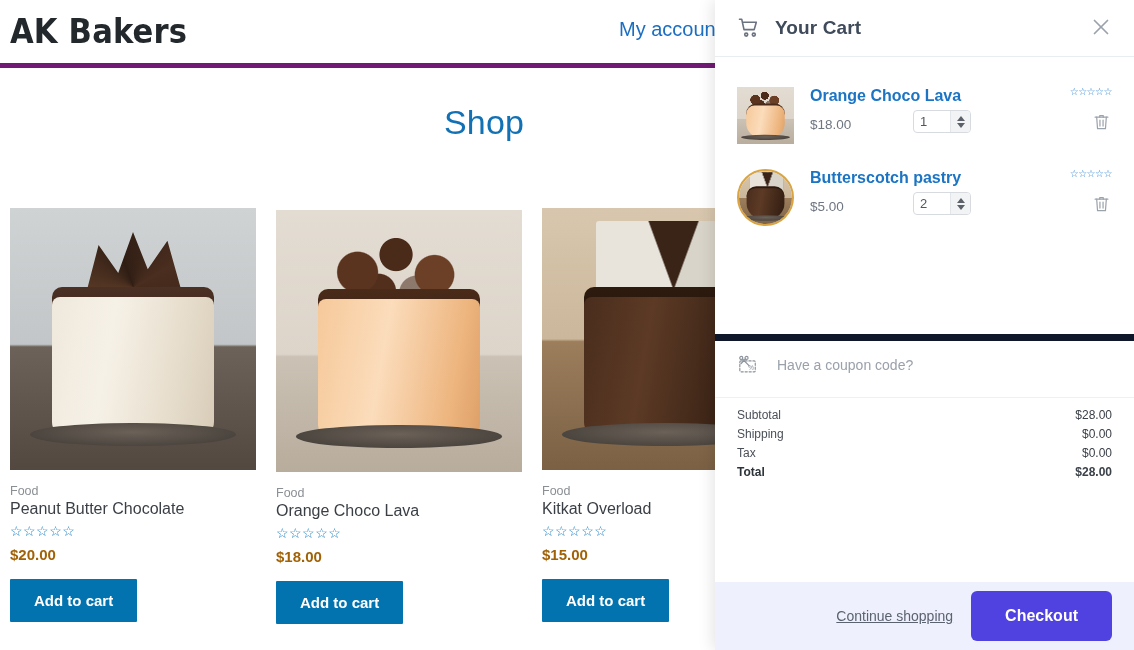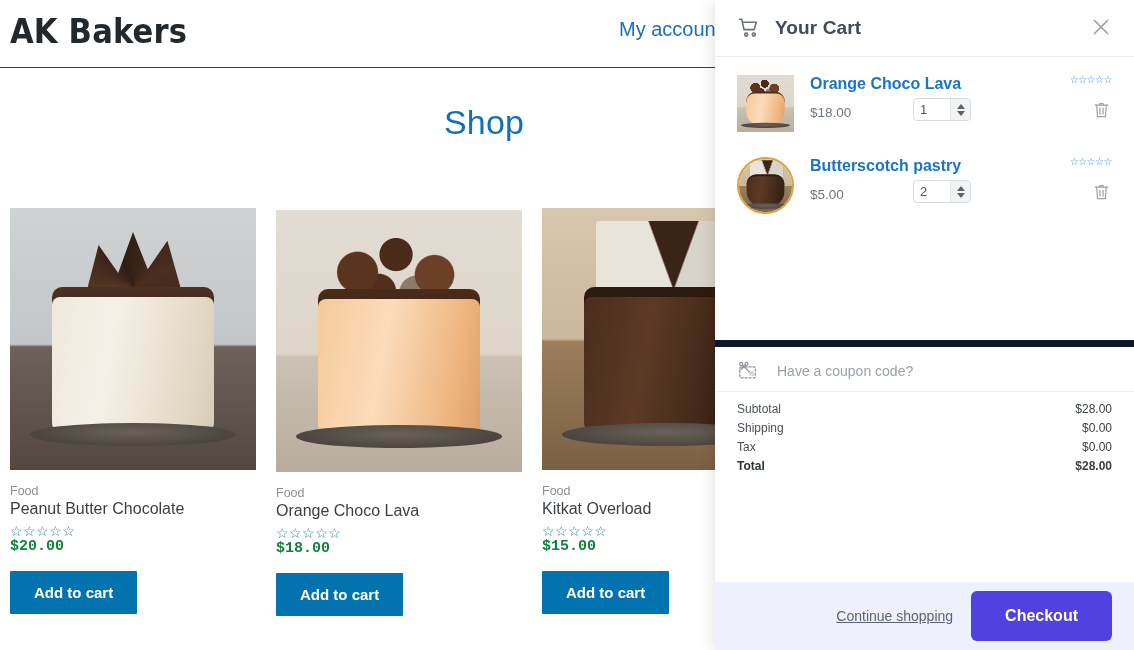--- a/index.html
+++ b/index.html
@@ -9,21 +9,21 @@
     overflow: hidden;
     background: #ffffff;
     font-family: "Liberation Sans", sans-serif;
     color: #2c3338;
   }
   .page { position: relative; width: 1134px; height: 650px; overflow: hidden; background:#fff; }
 
   
   .site-header {
     position: absolute; left: 0; top: 0; width: 1134px; height: 68px;
-    border-bottom: 1px solid #701a75;
+    border-bottom: 5px solid #701a75;
     background: #fff;
   }
   .brand {
     position: absolute; left: 10px; top: 11px;
     font-family: "DejaVu Sans Condensed", "Liberation Sans", sans-serif;
     font-size: 34px; font-weight: 700; letter-spacing: .2px;
     color: #23282d; white-space: nowrap;
   }
   .acct-link {
     position: absolute; left: 619px; top: 18px;
@@ -41,21 +41,21 @@
   .products { position: absolute; left: 0; top: 200px; width: 720px; height: 450px; }
   .card { position: absolute; width: 246px; }
   .card.c1 { left: 10px;  top: 8px; }
   .card.c2 { left: 276px; top: 10px; }
   .card.c3 { left: 542px; top: 8px; }
 
   .thumb { width: 246px; height: 262px; overflow: hidden; position: relative; }
   .cat { margin-top: 14px; font-size: 12.5px; color: #8a8f94; line-height: 1.2; }
   .pname { font-size: 16px; color: #3a3f45; line-height: 1.25; }
   .stars { margin-top: 5px; font-size: 14px; color: #1b7fc4; letter-spacing: .5px; line-height: 1; }
-  .price { font-size: 15px; font-weight: 700; color: #15803d; font-family: Liberation Mono, monospace; }
+  .price { margin-top: 8px; font-size: 15px; font-weight: 700; color: #a16207; }
   .addcart {
     margin-top: 16px; display: inline-block;
     background: #0273ae; color: #fff; border: none;
     font-family: "Liberation Sans", sans-serif;
     font-size: 15px; font-weight: 700;
     padding: 14px 24px; cursor: pointer; border-radius: 1px;
     line-height: 1;
   }
 
   
@@ -106,21 +106,21 @@
       linear-gradient(70deg, #e8e4dc 0 46%, transparent 47%),
       linear-gradient(290deg, #d9d4c9 0 42%, transparent 43%),
       #3a2317;
       left: 22%; right: 18%; top: 5%; height: 32%; border-radius: 3px; }
 
   
   .cart {
     position: absolute; right: 0; top: 0; width: 419px; height: 650px;
     background: #fff;
     box-shadow: -3px 0 14px rgba(0,0,0,.10);
-    display: flex; flex-direction: column;
+    display: flex; flex-direction: column; gap: 12px;
   }
   .cart-head {
     height: 57px; flex: 0 0 57px;
     border-bottom: 1px solid #e9ecf1;
     display: flex; align-items: center; padding: 0 22px 0 22px;
     position: relative;
   }
   .cart-icon { width: 24px; height: 24px; color: #6b7280; flex: 0 0 auto; }
   .cart-title {
     margin-left: 14px; font-size: 19px; font-weight: 600; color: #3f4a5a; letter-spacing: .1px;

